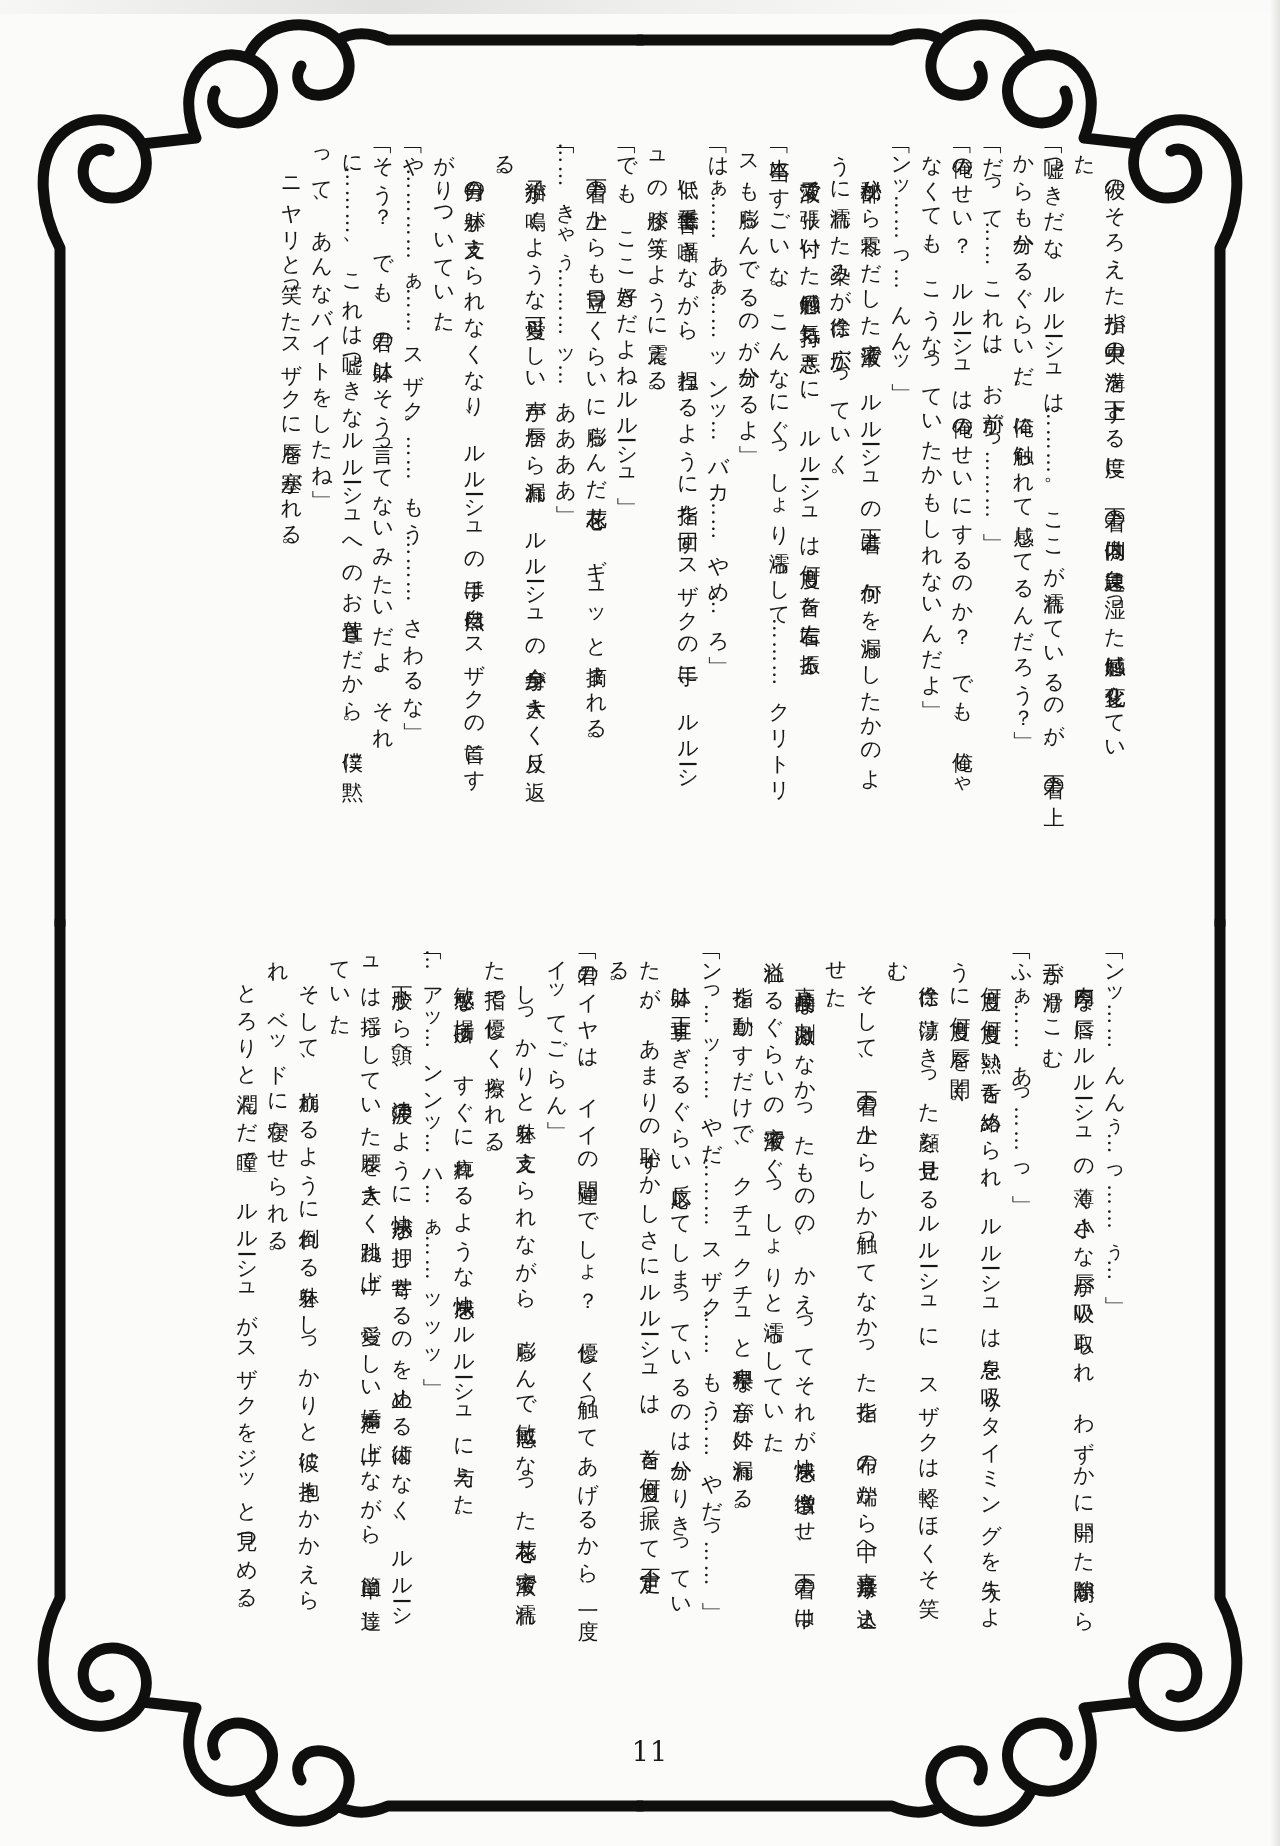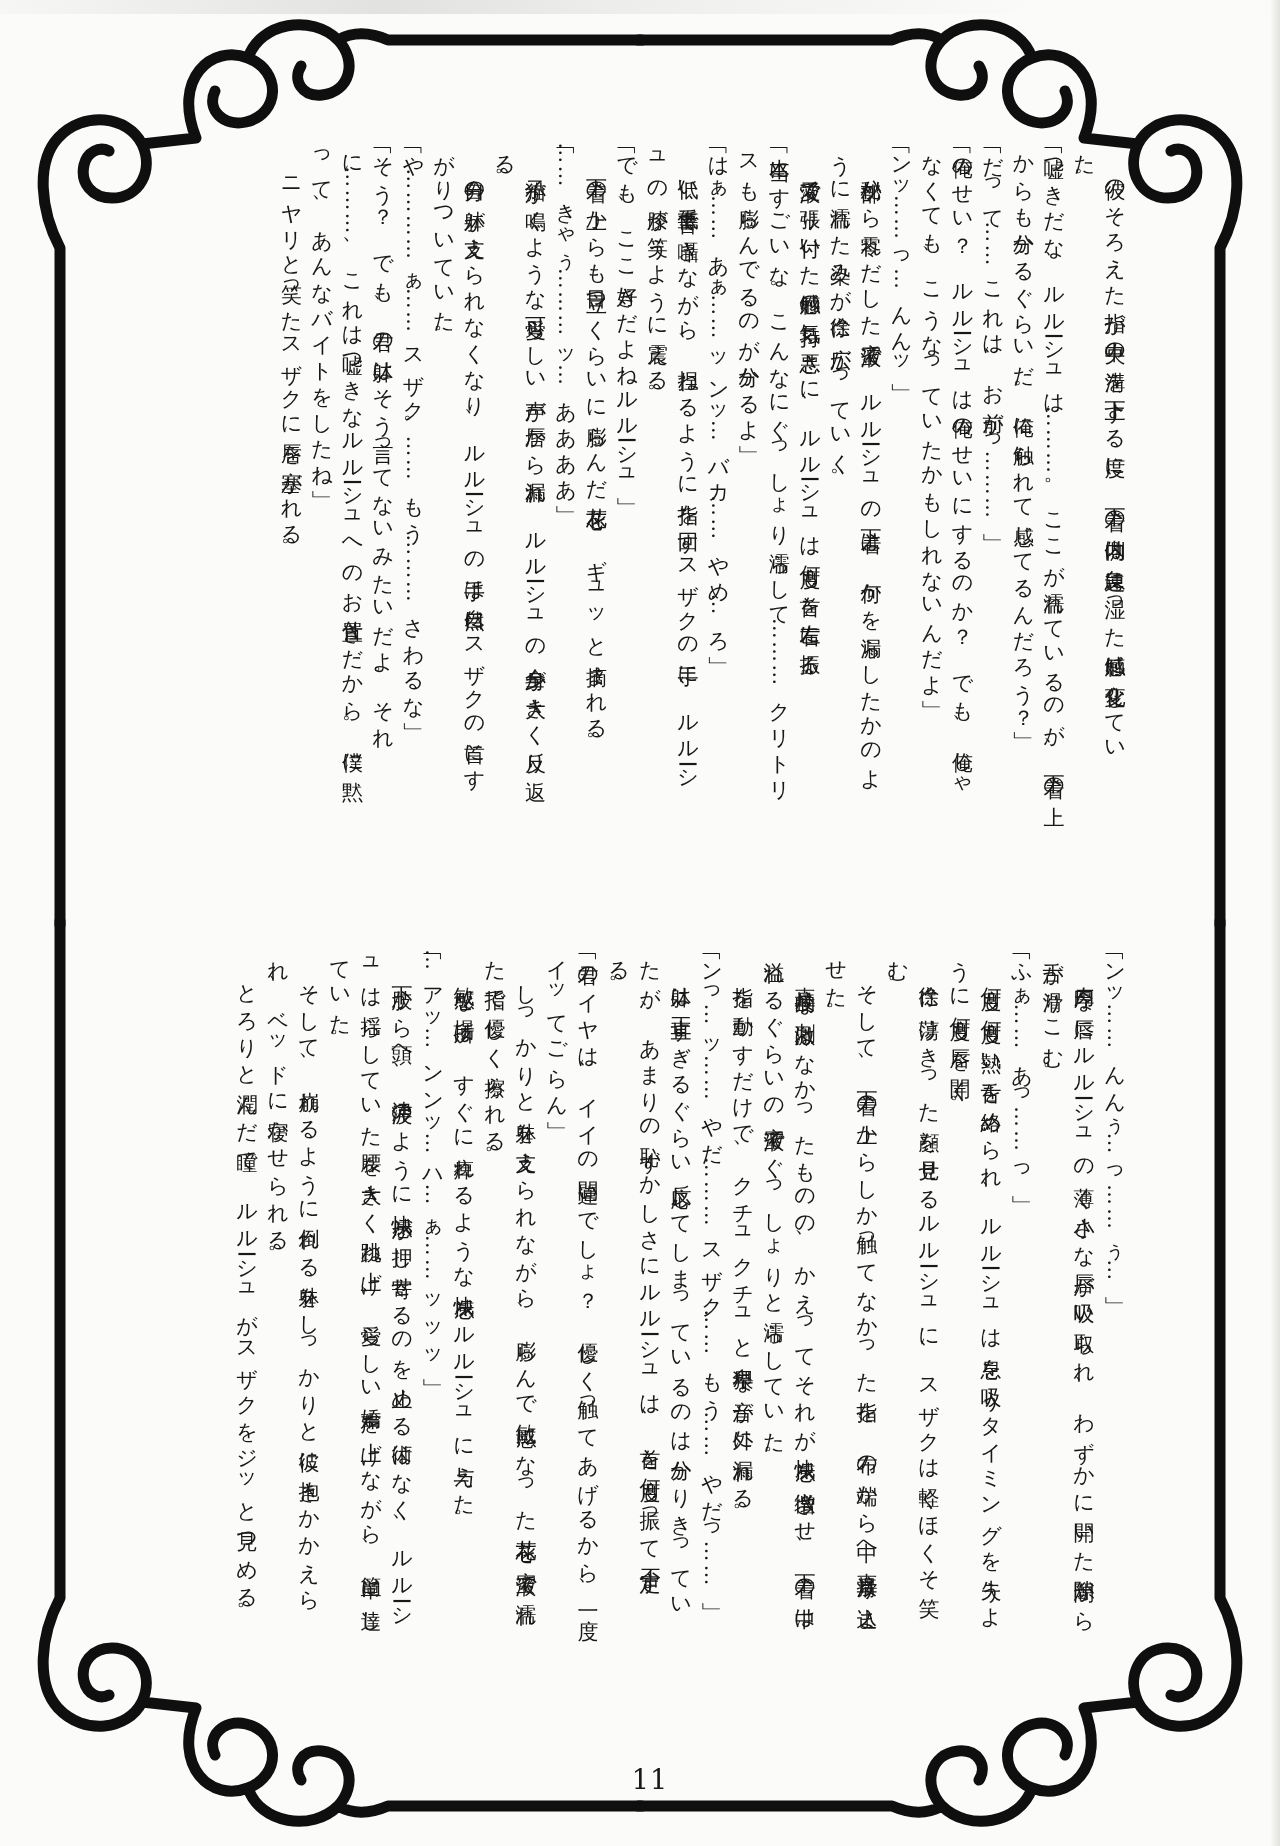--- a/index.html
+++ b/index.html
@@ -45,21 +45,20 @@
     top: 946px; right: 150px; height: 678px;
     font-size: 21px; letter-spacing: 3px; line-height: 31px;
   }
   .page-number {
     position: absolute;
     top: 1736px; left: 650px;
     transform: translateX(-50%);
     font-size: 27px;
     letter-spacing: 1px;
     color: var(--ink, #181818);
-    margin-top: 28px;
   }
 </style>
 </head>
 <body>
 
 <div class="page">
 
   <div class="scan-streak-top"></div>
   <div class="scan-streak-right"></div>
 

